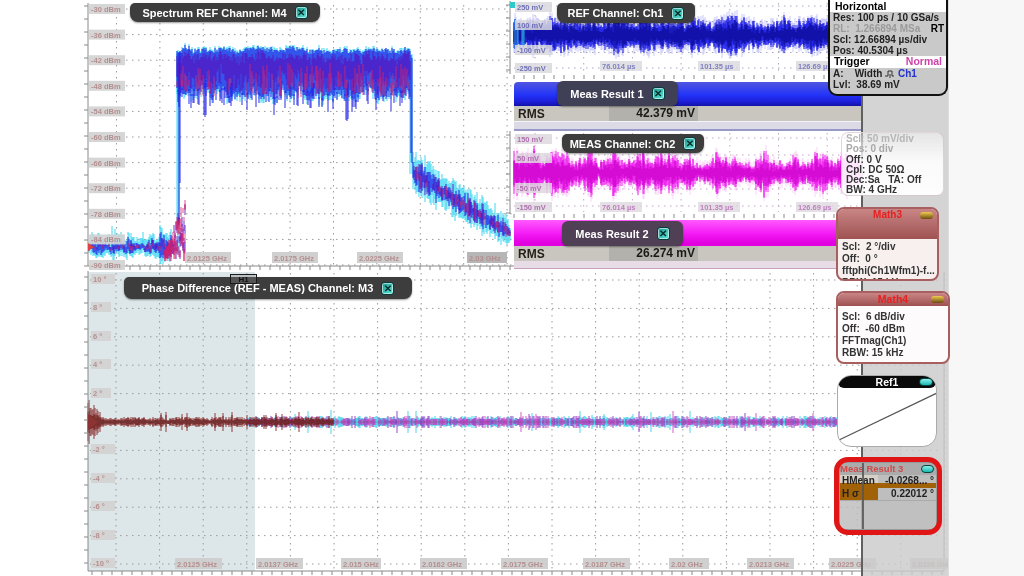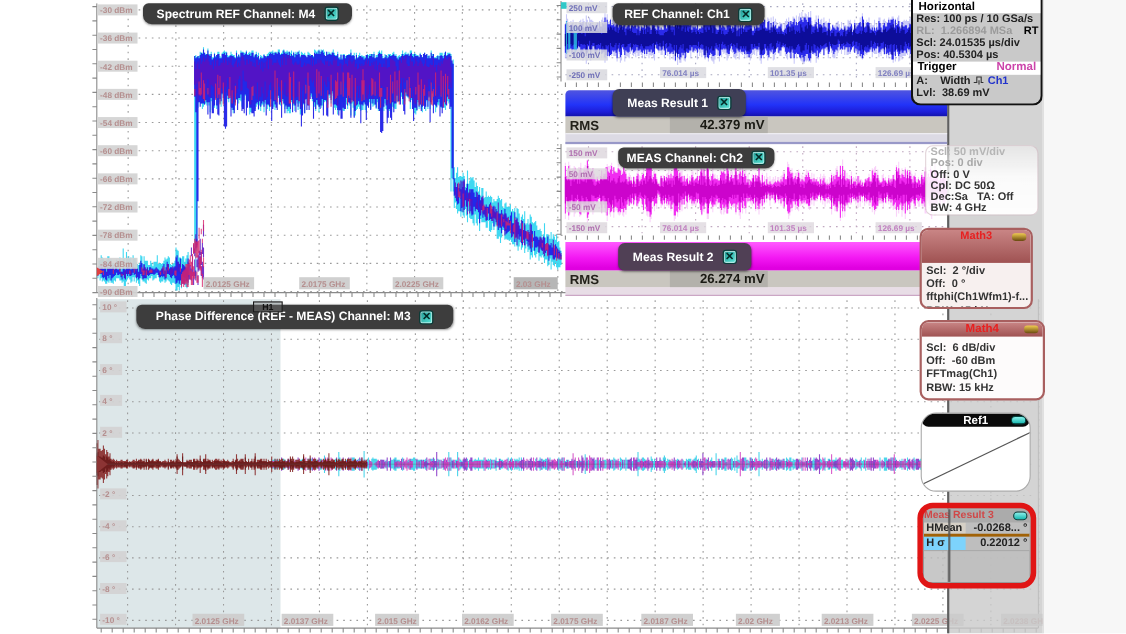--- a/index.html
+++ b/index.html
@@ -181,21 +181,21 @@
   <div style="position:absolute;left:95px;top:0;width:89px;height:15px;background:#b3b1ab;font-size:12px;font-weight:bold;color:#1a1a14;text-align:right;padding-right:3px">26.274 mV</div>
  </div>
  <div style="height:8px;background:#e8dde6;border-bottom:1px solid #c8a0c0"></div>
 </div>
 <div class="tab" style="left:562px;top:221px;width:121px;height:25px;background:#504055;border-radius:6px">Meas Result 2<span class="xbtn">✕</span></div>
 
 <div style="position:absolute;left:828px;top:0;width:120px;height:96px;background:#c9c9c9;border:2px solid #111;border-top:none;border-radius:0 0 9px 9px;overflow:hidden;z-index:40;font-size:10px;font-weight:bold;color:#222;line-height:11px">
  <div style="background:#fff;padding:1px 0 0 5px;height:12px;color:#000;font-size:10.5px">Horizontal</div>
  <div class="row" style="padding-left:3px;height:11px">Res: 100 ps / 10 GSa/s</div>
  <div class="row" style="padding-left:3px;height:11px;color:#9b9b9b">RL:  1.266894 MSa<span style="float:right;color:#000;margin-right:2px">RT</span></div>
- <div class="row" style="padding-left:3px;height:11px">Scl: 24.01535 µs/div</div>
+ <div class="row" style="padding-left:3px;height:11px">Scl: 12.66894 µs/div</div>
  <div class="row" style="padding-left:3px;height:11px">Pos: 40.5304 µs</div>
  <div style="background:#fff;padding:0 4px;height:12px;color:#000;font-size:10.5px">Trigger<span style="float:right;color:#cc44aa">Normal</span></div>
  <div class="row" style="padding-left:3px;height:11px">A:    Width <svg width="10" height="9" style="vertical-align:-1px">
         <path d="M0 7h3V2h4v5h2M5 5v4" stroke="#333" fill="none"></path>
       </svg> <span style="color:#2233cc">Ch1</span></div>
  <div class="row" style="padding-left:3px;height:11px">Lvl:  38.69 mV</div>
 </div>
 
 <div style="position:absolute;left:841px;top:132px;width:103px;height:64px;border-radius:7px;background:linear-gradient(rgba(255,255,255,.4),rgba(255,255,255,.88) 45%,rgba(255,255,255,.95));border:1px solid rgba(190,160,170,.45);z-index:20;font-size:10px;font-weight:bold;padding:1px 0 16px 4px;line-height:10.3px;color:#333">
  <div style="color:#b5b5b5">Scl: 50 mV/div</div>
@@ -230,21 +230,21 @@
  <svg width="100" height="60" style="display:block">
       <path d="M1 52L99 5" stroke="#555" stroke-width="1.2" fill="none"></path>
     </svg>
 </div>
 
 <div style="position:absolute;left:834px;top:457px;width:108px;height:78px;border:5px solid #e01515;border-radius:14px;z-index:26"></div>
 <div style="position:absolute;left:862px;top:463px;width:2px;height:66px;background:#565656;z-index:27;opacity:.85"></div>
 <div style="position:absolute;left:839px;top:462px;width:98px;height:68px;background:rgba(188,188,188,.82);border:1px solid #999;border-radius:3px;z-index:25;overflow:hidden">
  <div style="height:12px;background:rgba(168,168,168,.9);text-align:left;font-size:9.5px;font-weight:bold;color:#d04848;position:relative;line-height:12px">Meas Result 3
   <span style="position:absolute;right:2px;top:2px;width:13px;height:8px;border-radius:4px;background:linear-gradient(#8af0ea,#18b8b0);border:1px solid #064440"></span></div>
- <div style="display:flex;height:13px;border-bottom:3px solid #a16207">
+ <div style="display:flex;height:13px;border-bottom:5px solid #a16207">
   <div style="width:38px;background:#d6d0c6;font-size:10px;font-weight:bold;color:#222;padding-left:2px">HMean</div>
   <div style="flex:1;background:#bebebe;font-size:10px;font-weight:bold;color:#222;text-align:right;padding-right:2px">-0.0268... °</div>
  </div>
  <div style="display:flex;height:13px;border-bottom:1px solid #aaa">
-  <div style="width:38px;background:#7dd3fc;font-size:10px;font-weight:bold;color:#222;padding-left:2px">H σ</div>
+  <div style="width:38px;background:#a16207;font-size:10px;font-weight:bold;color:#222;padding-left:2px">H σ</div>
   <div style="flex:1;background:#bebebe;font-size:10px;font-weight:bold;color:#222;text-align:right;padding-right:2px">0.22012 °</div>
  </div>
 </div>
 
 </body></html>

